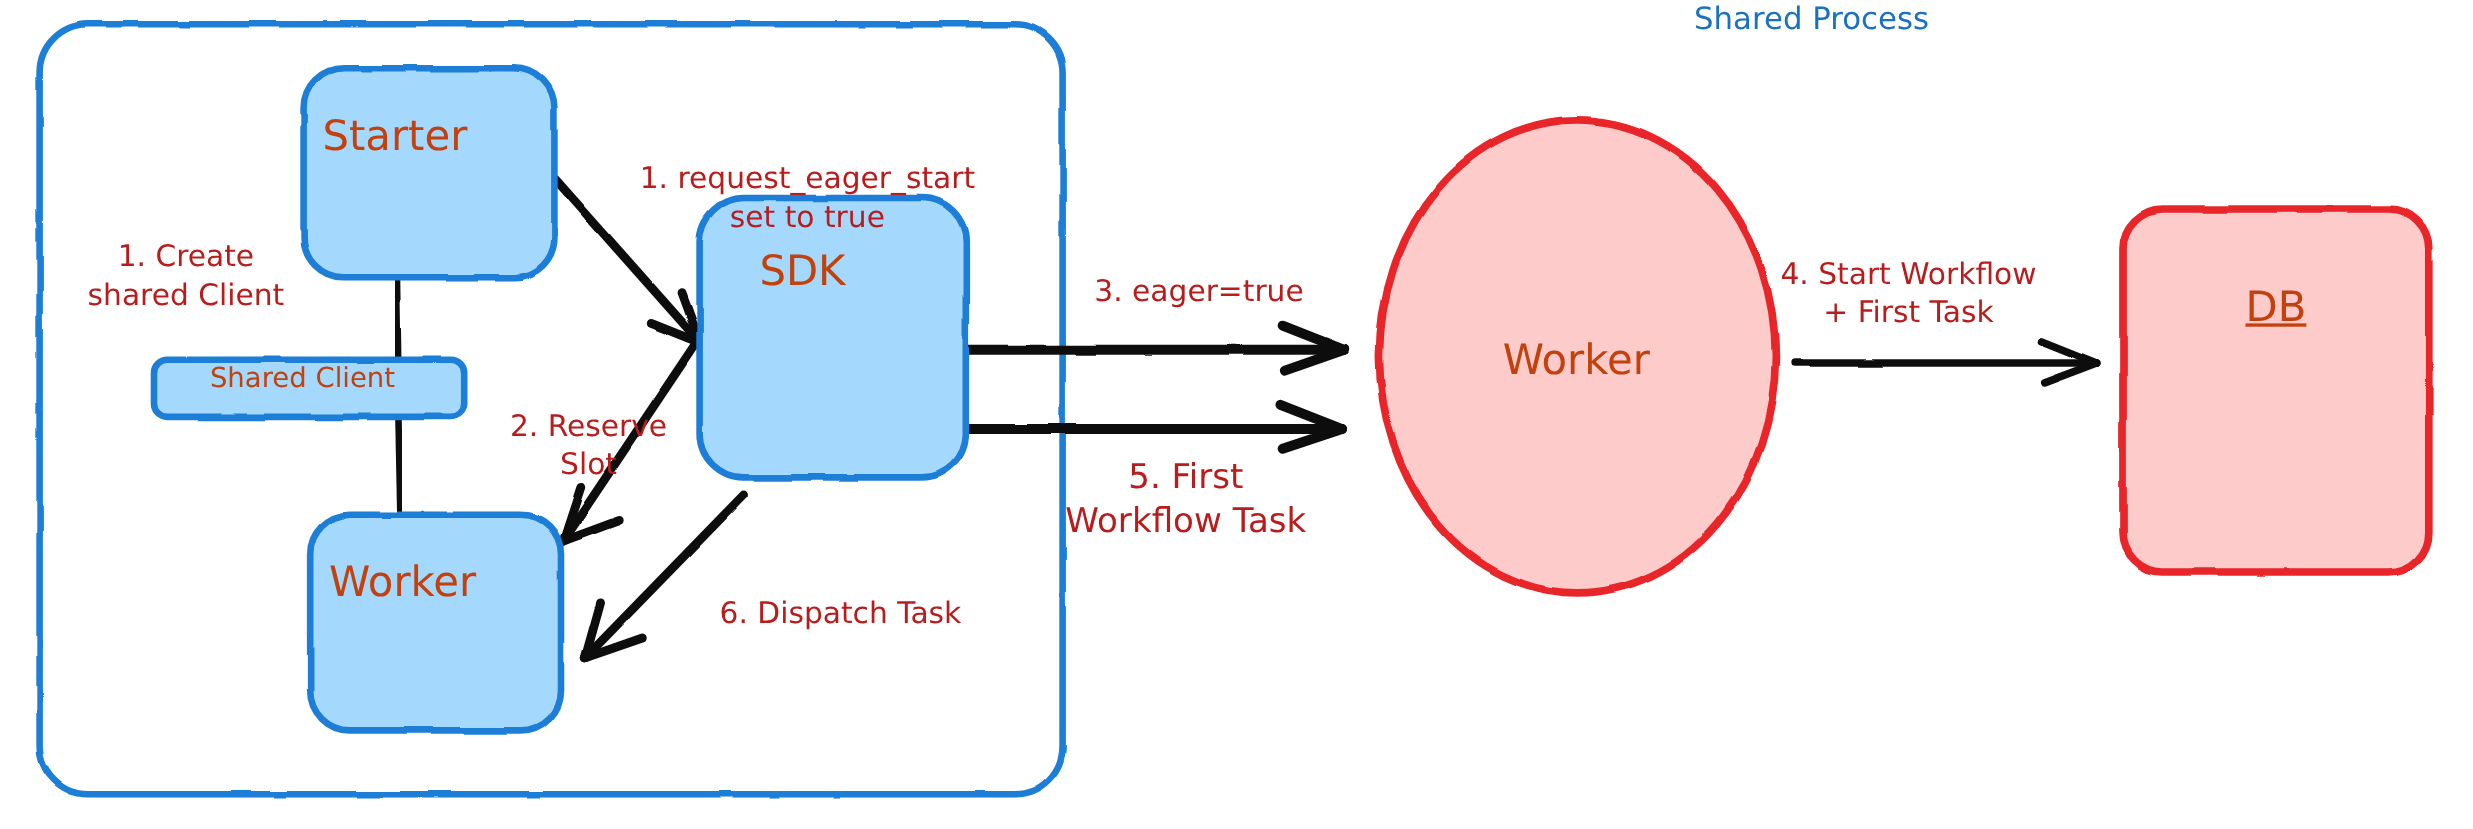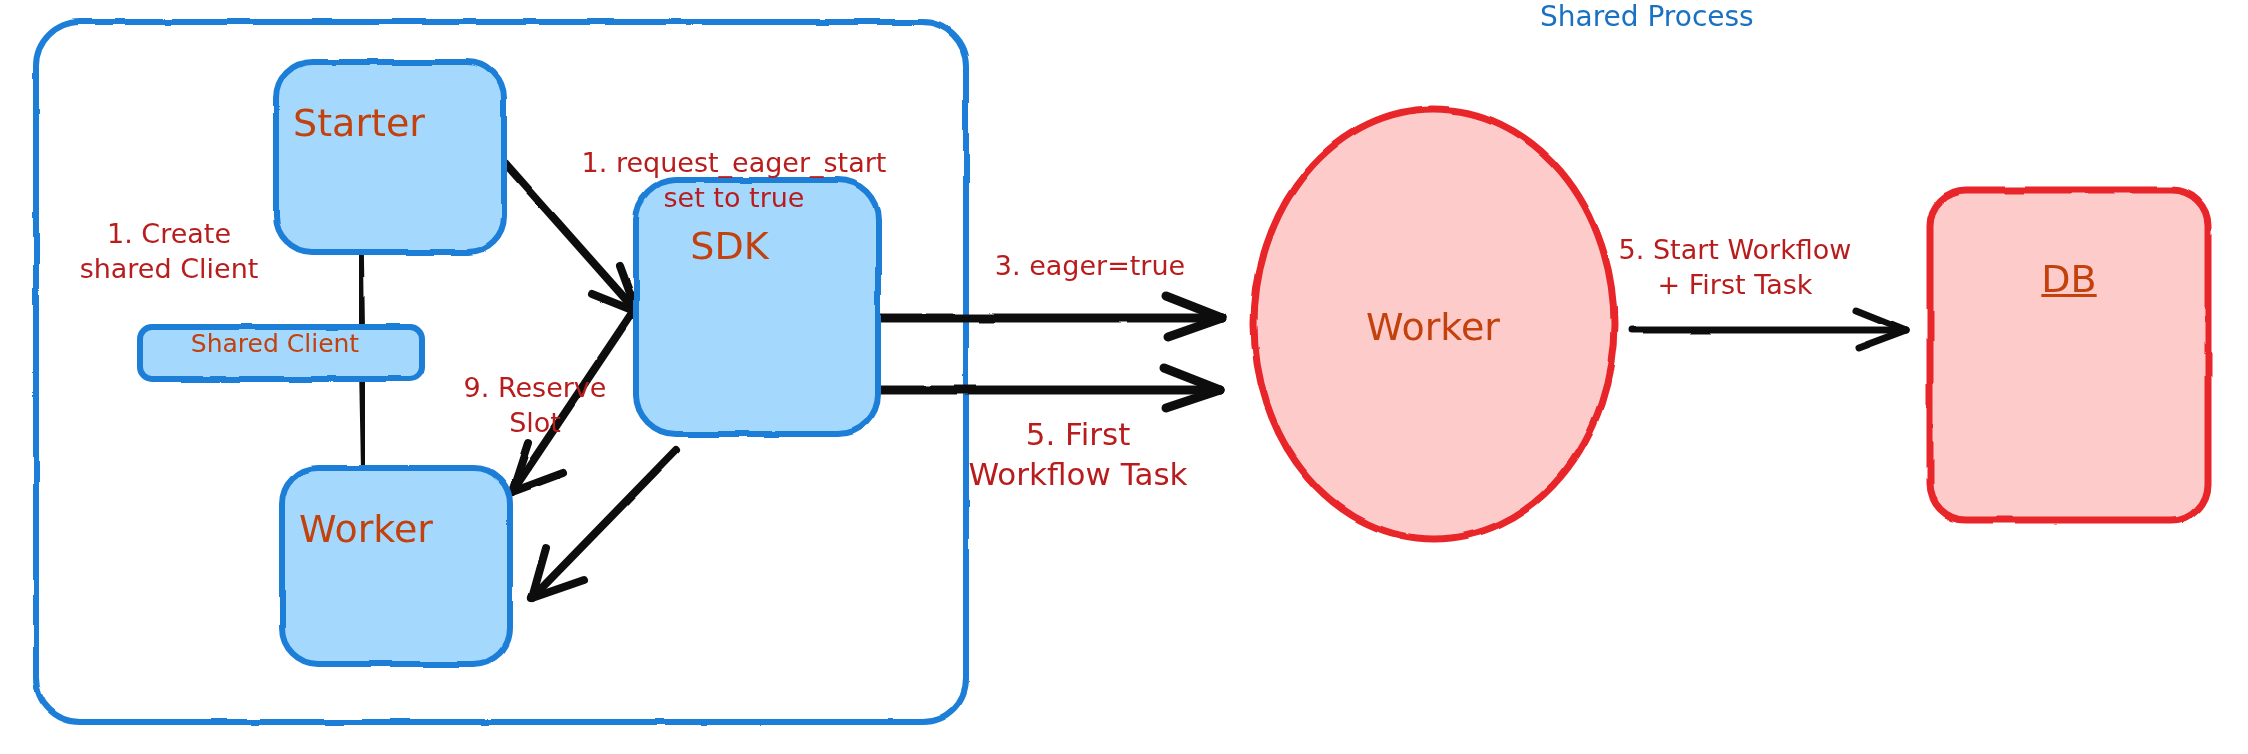--- a/index.html
+++ b/index.html
@@ -166,25 +166,26 @@
   <div class="node-label t-server">Worker</div>
 
   <div class="node-label t-db">DB</div>
 
   <div class="edge-label l-create">1. Create
 shared Client</div>
 
   <div class="edge-label l-eager">1. request_eager_start
 set to true</div>
 
-  <div class="edge-label l-reserve">9. Reserve
+  <div class="edge-label l-reserve">2. Reserve
 Slot</div>
 
+  <div class="edge-label l-dispatch">6. Dispatch Task</div>
 
   <div class="edge-label l-eagertrue">3. eager=true</div>
 
   <div class="edge-label l-firsttask">5. First
 Workflow Task</div>
 
-  <div class="edge-label l-startwf">5. Start Workflow
+  <div class="edge-label l-startwf">4. Start Workflow
 + First Task</div>
 
 </div>
 
 </body></html>

